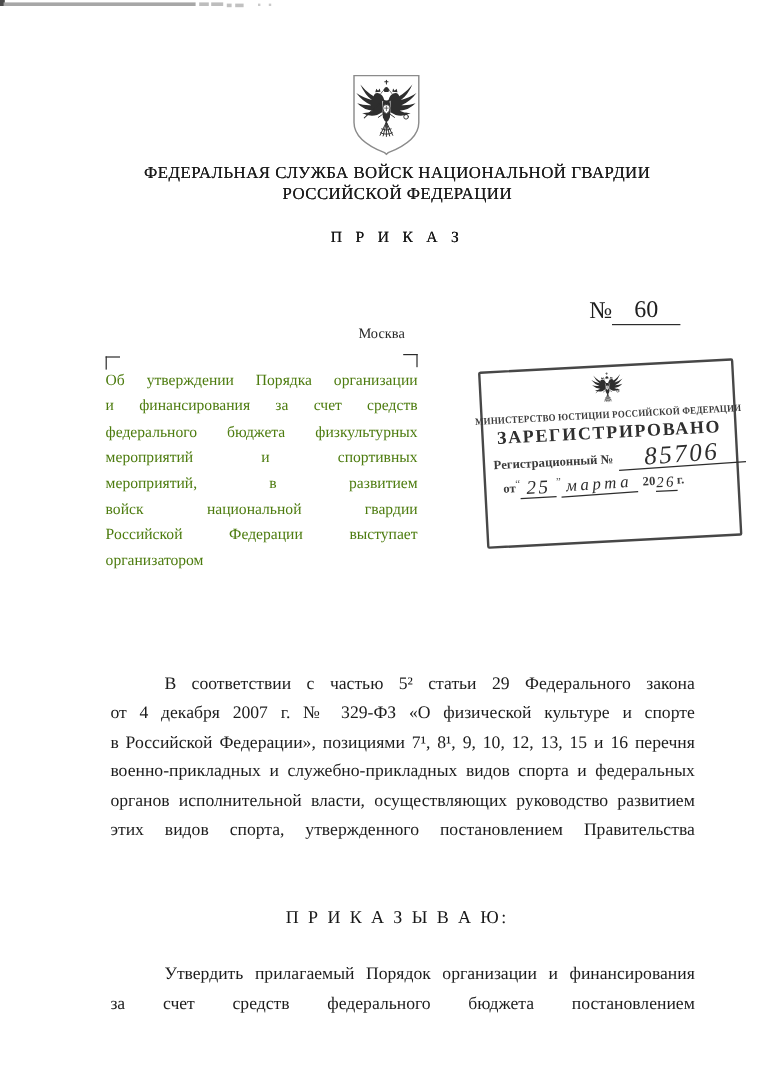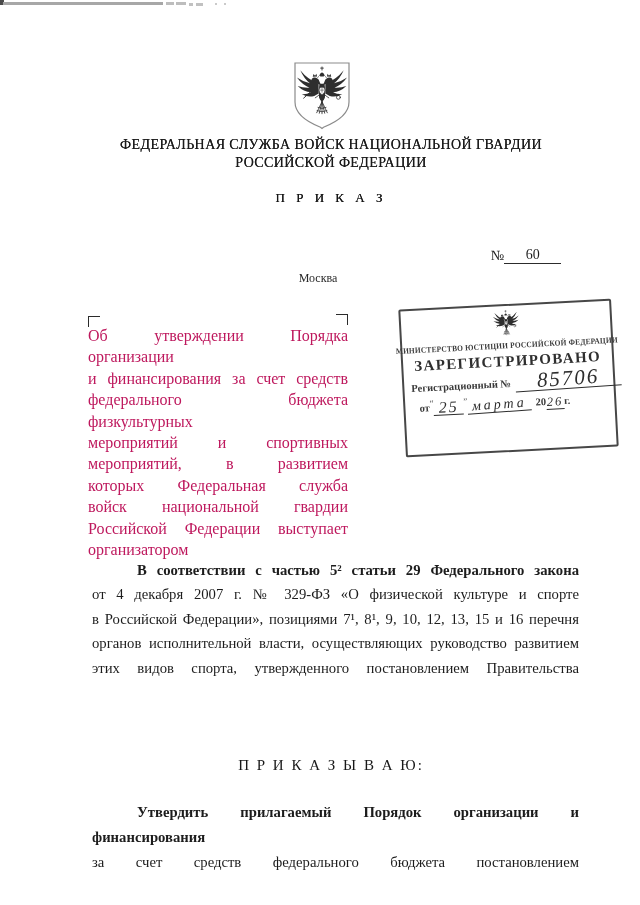--- a/index.html
+++ b/index.html
@@ -20,27 +20,27 @@
        font-size:13px;letter-spacing:4px;color:#161616;text-shadow:0 0 .4px #222;}
   
   .dateline{position:absolute;left:84px;top:247px;font-size:14.5px;white-space:nowrap;}
   .uline{display:inline-block;border-bottom:1px solid #2c2c2c;text-align:center;vertical-align:bottom;}
   .u-day{width:50px;}
   .u-month{width:116px;margin-left:5px;}
   .u-year{width:27px;}
   .century{margin-left:7px;}
   .suffix{margin-left:3px;font-size:12.5px;}
   .q{font-size:11px;vertical-align:top;color:#444;}
-  .no-group{position:absolute;left:491px;top:247px;font-size:14px;white-space:nowrap;}
+  .no-group{position:absolute;left:491px;top:247px;font-size:20px;white-space:nowrap;}
   .u-num{width:57px;}
   .city{position:absolute;left:0;right:0;top:271px;text-align:center;font-size:12px;
         transform:translateX(-13px);color:#2a2a2a;}
   
-  .subject{position:absolute;left:88px;top:314px;width:260px;padding-top:11px;
-           font-size:16px;line-height:21.4px;color:#be185d;}
+  .subject{position:absolute;left:88px;top:295px;width:260px;padding-top:11px;
+           font-size:13px;line-height:21.4px;color:#4d7c0f;}
   .corner{position:absolute;width:11px;height:10px;border-top:1px solid #2b2b2b;}
   .corner.tl{left:0;top:2px;border-left:1px solid #2b2b2b;}
   .corner.tr{right:0;top:0;border-right:1px solid #2b2b2b;}
   .subj-line{text-align:justify;text-align-last:justify;}
   .subj-line.last{text-align-last:left;}
   
   .stamp{position:absolute;left:402px;top:304px;width:213px;height:148px;
          border:2px solid #474747;border-radius:2px;transform:rotate(-3deg);
          box-sizing:border-box;display:flex;flex-direction:column;align-items:center;
          color:#333;background:rgba(255,255,255,.6);}
@@ -60,21 +60,21 @@
   .hand-month{font-size:14px;line-height:14px;border-bottom:1.2px solid #2d2d2d;width:64px;
               text-align:center;letter-spacing:3px;transform:rotate(-1deg);}
   .stamp-century{font-size:10.5px;font-weight:bold;color:#3a3a3a;padding-bottom:3px;margin-left:4px;}
   .hand-year{font-size:12.5px;line-height:13px;border-bottom:1.2px solid #2d2d2d;width:18px;text-align:center;}
   .stamp-q{font-size:9px;color:#555;padding-bottom:8px;}
   .stamp-suffix{font-size:10.5px;font-weight:bold;color:#3a3a3a;padding-bottom:3px;}
   
   .body-block{position:absolute;left:92px;top:558px;width:487px;
               font-size:14.7px;line-height:24.4px;color:#1c1c1c;}
   .body-line{text-align:justify;text-align-last:justify;}
-  .body-line.indent{text-indent:45px;font-weight:bold;}
+  .body-line.indent{text-indent:45px;}
   .body-line.left-last{text-align-last:left;}
   .resolution{position:absolute;left:0;right:0;top:757px;text-align:center;
               font-size:15px;letter-spacing:2px;color:#181818;}
   .para2{position:absolute;left:92px;top:800px;width:487px;
          font-size:14.7px;line-height:25px;color:#1c1c1c;}
 </style>
 </head>
 <body>
 
 <svg width="0" height="0" style="position:absolute" aria-hidden="true">
@@ -129,21 +129,20 @@
   <div class="city">Москва</div>
 
   <div class="subject">
     <span class="corner tl"></span>
     <span class="corner tr"></span>
     <div class="subj-line">Об утверждении Порядка организации</div>
     <div class="subj-line">и финансирования за счет средств</div>
     <div class="subj-line">федерального бюджета физкультурных</div>
     <div class="subj-line">мероприятий и спортивных</div>
     <div class="subj-line">мероприятий, в развитием</div>
-    <div class="subj-line">которых Федеральная служба</div>
     <div class="subj-line">войск национальной гвардии</div>
     <div class="subj-line">Российской Федерации выступает</div>
     <div class="subj-line last">организатором</div>
   </div>
 
   <div class="stamp">
     <svg class="stamp-eagle" viewBox="0 0 60 56">
       <use href="#dbl-eagle" width="60" height="56"></use>
     </svg>
     <div class="stamp-ministry">МИНИСТЕРСТВО ЮСТИЦИИ РОССИЙСКОЙ ФЕДЕРАЦИИ</div>
@@ -161,20 +160,21 @@
       <span class="stamp-century">20</span>
       <span class="hand hand-year">26</span>
       <span class="stamp-suffix">г.</span>
     </div>
   </div>
 
   <div class="body-block">
     <div class="body-line indent">В соответствии с частью 5² статьи 29 Федерального закона</div>
     <div class="body-line">от 4 декабря 2007 г. № 329-ФЗ «О физической культуре и спорте</div>
     <div class="body-line">в Российской Федерации», позициями 7¹, 8¹, 9, 10, 12, 13, 15 и 16 перечня</div>
+    <div class="body-line">военно-прикладных и служебно-прикладных видов спорта и федеральных</div>
     <div class="body-line">органов исполнительной власти, осуществляющих руководство развитием</div>
     <div class="body-line">этих видов спорта, утвержденного постановлением Правительства</div>
   </div>
 
   <div class="resolution">П Р И К А З Ы В А Ю:</div>
 
   <div class="para2">
     <div class="body-line indent">Утвердить прилагаемый Порядок организации и финансирования</div>
     <div class="body-line">за счет средств федерального бюджета постановлением</div>
   </div>

